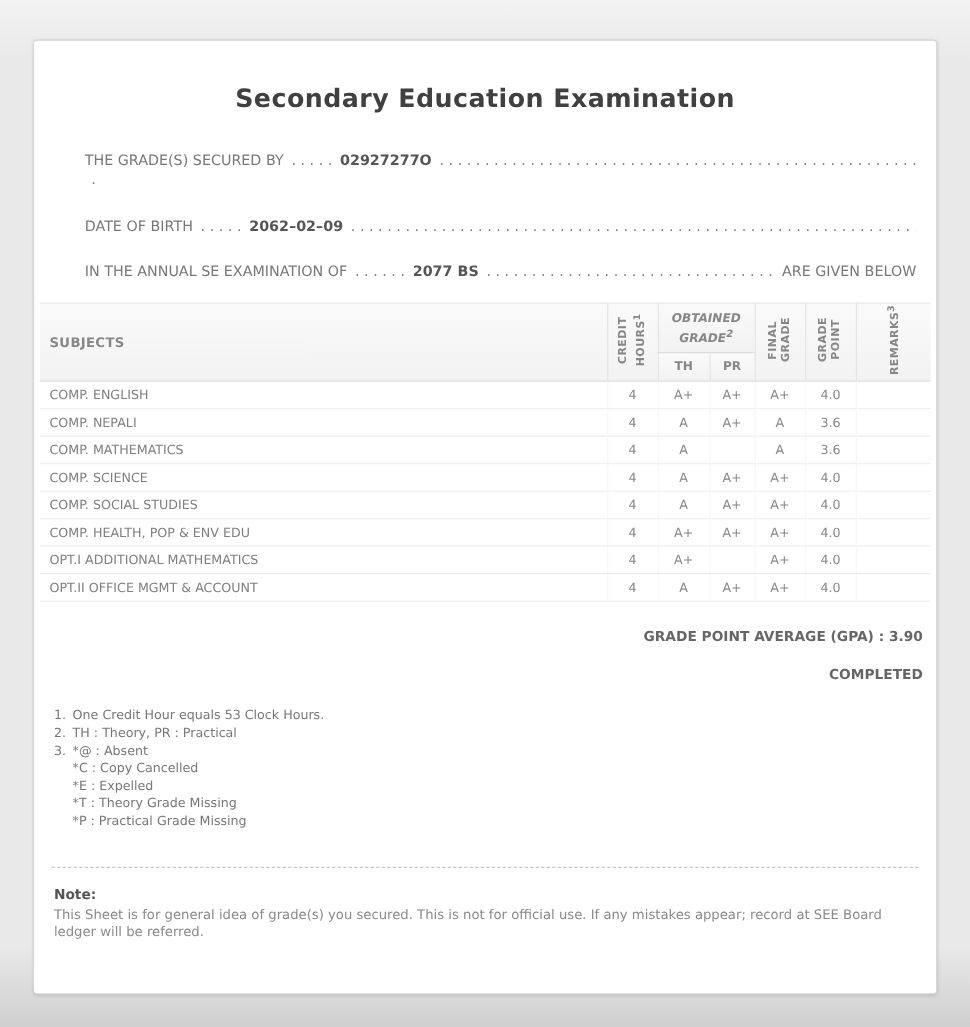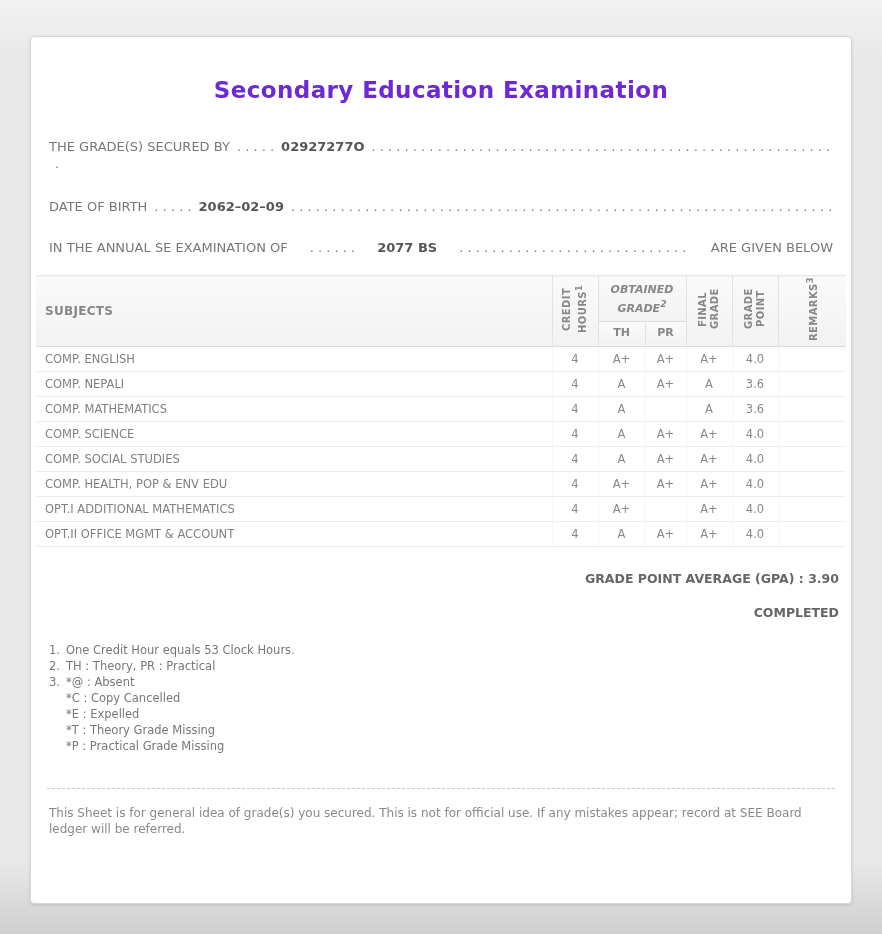--- a/index.html
+++ b/index.html
@@ -10,39 +10,39 @@
     background:linear-gradient(180deg,#f2f2f2 0%,#e9e9e9 6%,#e9e9e9 92%,#cfcfcf 100%);
   }
   .card {
     width:822px; height:868px; margin:36px auto 0;
     background:#fff; border:1px solid #d6d6d6; border-radius:4px;
     box-shadow:0 1px 3px rgba(0,0,0,.12);
     overflow:hidden;
   }
   .title {
     margin:40px 0 0; text-align:center;
-    color:#6d28d9; font-size:23px; font-weight:bold; letter-spacing:.4px;
+    color:#404040; font-size:23px; font-weight:bold; letter-spacing:.4px;
   }
   .subtitle {
     margin:13px 0 0; text-align:center;
     color:#2a7d92; font-size:14px; font-weight:bold; letter-spacing:.6px;
   }
-  .info { padding:0 18px; color:#777; font-size:13px; }
+  .info { padding:0 18px; color:#777; font-size:13px;margin-left:28px; }
   .info-line {
     display:flex; align-items:baseline;
     white-space:nowrap; overflow:hidden;
   }
   .info-line .pre-dots { margin:0 7px; }
   .info-line .value { color:#555; font-weight:bold; }
   .info-line .leader { flex:1; overflow:hidden; white-space:nowrap; margin-left:7px; }
   .info-line .suffix { margin-left:8px; }
   .line-secured { margin-top:36px; }
   .overflow-dot { margin:2px 0 0; padding-left:6px; color:#777; font-size:13px; }
   .line-dob { margin-top:28px; }
-  .line-exam { margin-top:26px;gap:15px; }
+  .line-exam { margin-top:26px; }
 
   table.grades {
     width:810px; margin:20px auto 0; border-collapse:collapse;
     color:#888; border-top:1px solid #e7e7e7;
   }
   table.grades thead th {
     background:linear-gradient(#fafafa,#f2f2f2);
     border-bottom:1px solid #ddd;
     color:#878787; font-weight:bold;
   }
@@ -244,16 +244,17 @@
         <span class="fn-line">*E : Expelled</span>
         <span class="fn-line">*T : Theory Grade Missing</span>
         <span class="fn-line">*P : Practical Grade Missing</span>
       </span>
     </div>
   </div>
 
   <hr class="rule">
 
   <div class="note">
+    <span class="note-label">Note:</span>
     <span class="note-text">This Sheet is for general idea of grade(s) you secured. This is not for official use. If any mistakes appear; record at SEE Board ledger will be referred.</span>
   </div>
 
 </div>
 
 </body></html>

